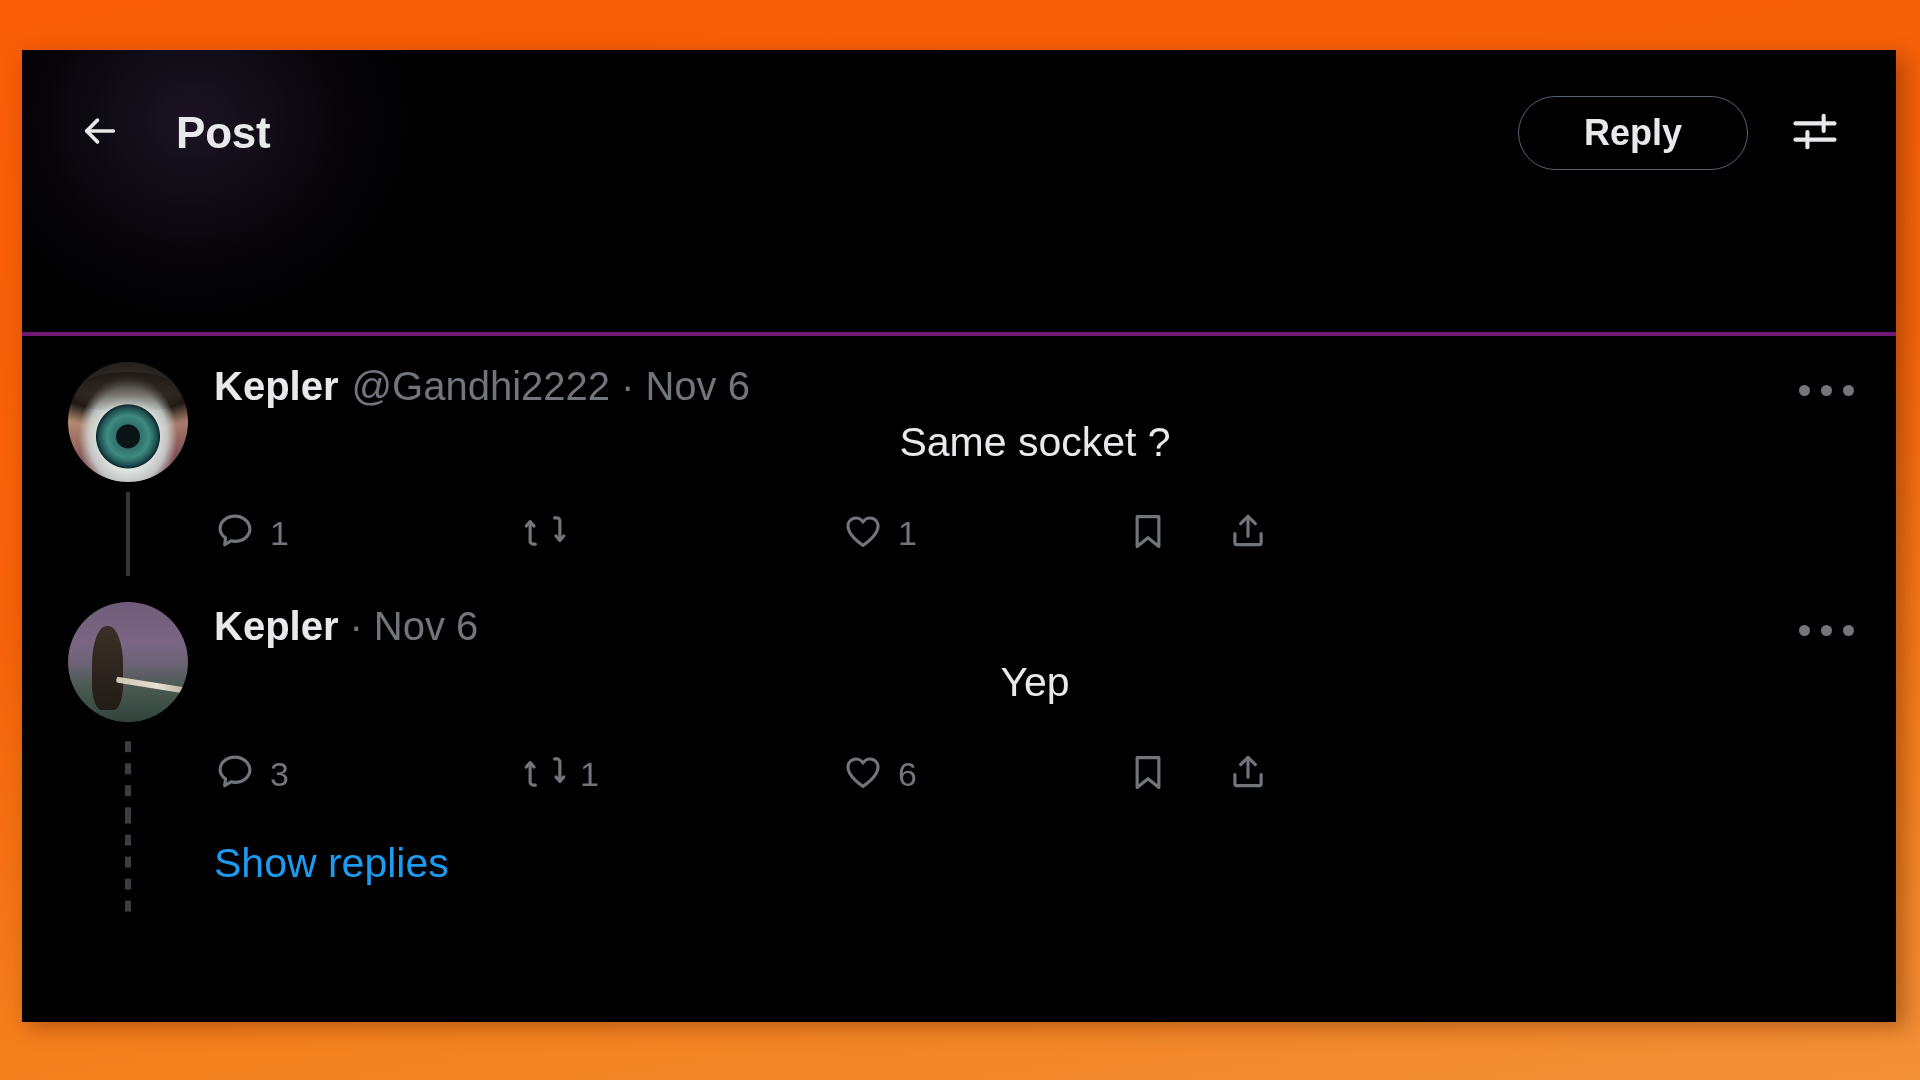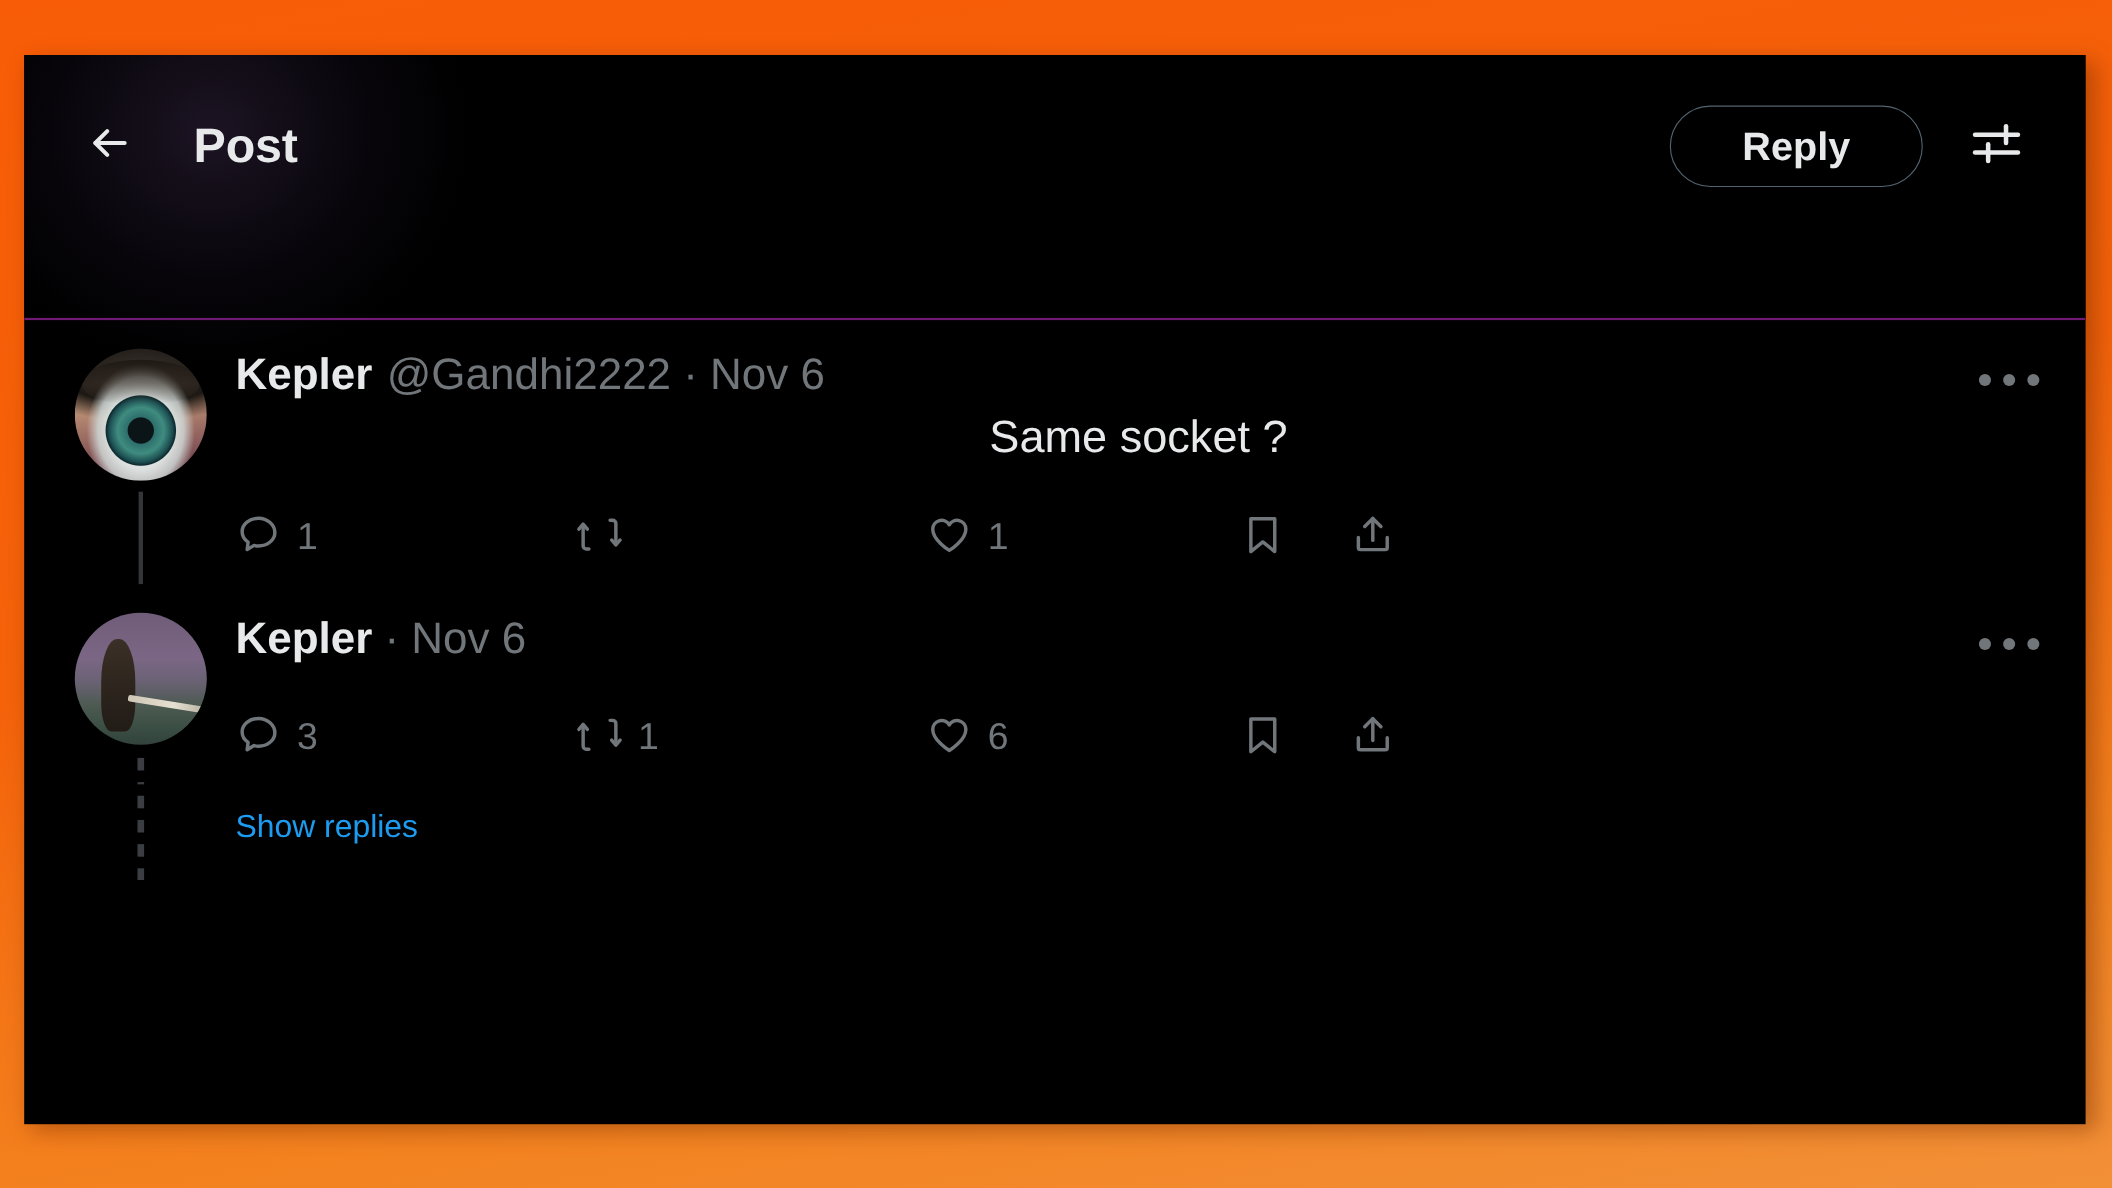--- a/index.html
+++ b/index.html
@@ -26,23 +26,23 @@
     position:absolute;
     left:22px; top:50px;
     width:1874px; height:972px;
     background:#000000;
     overflow:hidden;
   }
 
   
   .header {
     position:relative;
-    height:241px;
+    height:286px;
     background:#000;
-    border-bottom:2px solid #701a75;
+    border-bottom:4px solid #701a75;
   }
   .header-glow {
     position:absolute; left:-60px; top:-140px;
     width:460px; height:420px;
     background:radial-gradient(ellipse at center, rgba(128,90,160,0.22) 0%, rgba(70,50,100,0.10) 45%, rgba(0,0,0,0) 72%);
     pointer-events:none;
   }
   .header-row {
     position:absolute; left:0; top:0; right:0; height:165px;
     display:flex; align-items:center;
@@ -243,21 +243,21 @@
     background-image:linear-gradient(#3a3d41 52%, rgba(0,0,0,0) 0%);
     background-position:center;
     background-size:6px 22px;
     background-repeat:repeat-y;
   }
   .show-replies {
     padding-left:20px;
     padding-top:22px;
     padding-bottom:30px;
     color:#1d9bf0;
-    font-size:29px;
+    font-size:41px;
     line-height:1.2;
     cursor:pointer;
   }
 </style>
 </head>
 <body>
 
 <div class="frame"></div>
 <div class="app-shadow"></div>
 
@@ -377,20 +377,21 @@
           <span class="sep">·</span>
           <span class="date">Nov 6</span>
           <div class="more-btn">
             <span style="display:flex;gap:11px;">
               <i></i>
                 <i></i>
                 <i></i>
             </span>
           </div>
         </div>
+        <div class="post-text">Yep</div>
 
         <div class="actions">
           <div class="act act-reply">
             <span>
               <svg width="42" height="42" viewBox="0 0 24 24" fill="none" stroke="#71767b" stroke-width="1.8" stroke-linejoin="round">
                 <path d="M12 3.5c-4.7 0-8.5 3.1-8.5 7 0 2.2 1.2 4.1 3.1 5.4l-.5 3.9 3.6-2.2c.7.2 1.5.3 2.3.3 4.7 0 8.5-3.1 8.5-7s-3.8-7.4-8.5-7.4z"></path>
               </svg>
             </span>
             <span class="cnt">3</span>
           </div>

